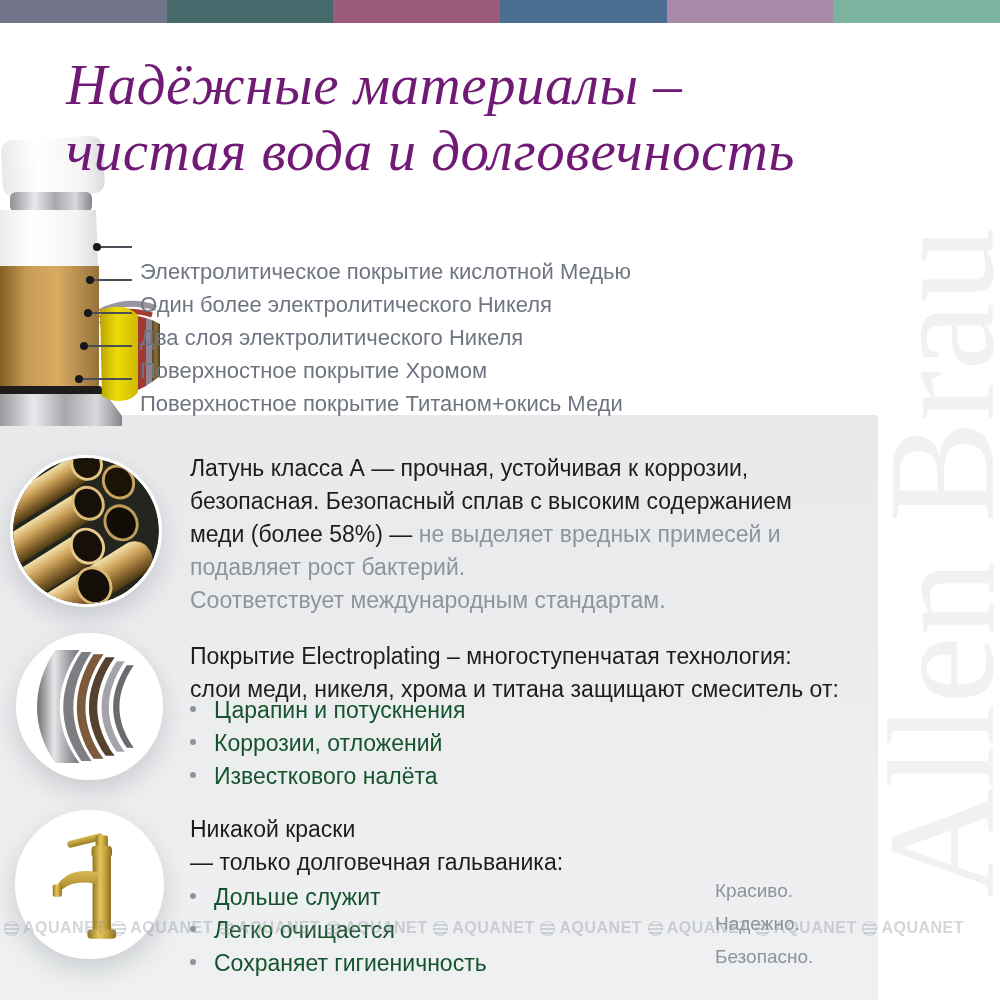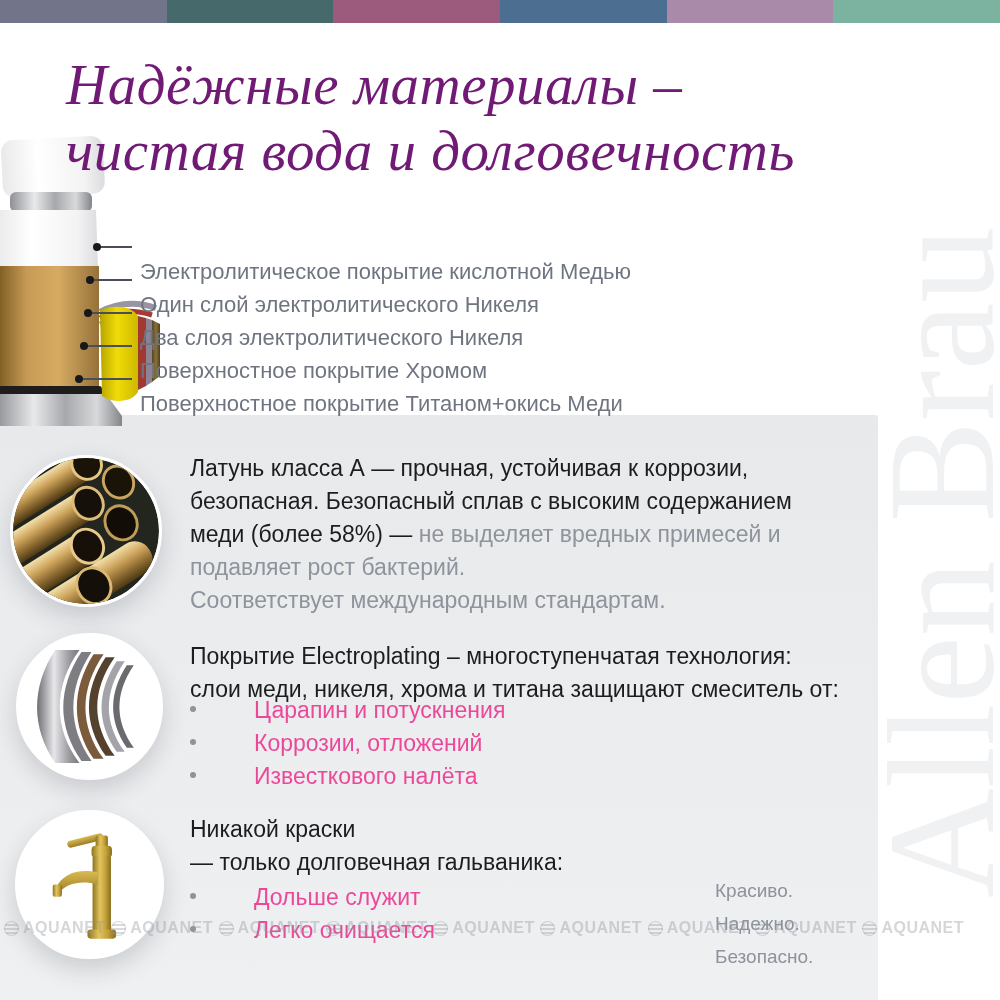--- a/index.html
+++ b/index.html
@@ -45,21 +45,21 @@
   .circle{
     position:absolute;z-index:3;border-radius:50%;overflow:hidden;
     border:3px solid #ffffff;box-shadow:0 10px 24px rgba(40,45,55,.18);
     background:#fff;
   }
   
   .tblock{position:absolute;left:190px;z-index:3;font-size:23px;line-height:33px;}
   .tx-black{color:#1c1d1f;}
   .tx-gray{color:#8e939c;}
   .bullets{position:absolute;left:190px;z-index:3;}
-  .bullet{display:flex;align-items:baseline;height:33px;font-size:23px;color:#ec4899;gap:40px;}
+  .bullet{display:flex;align-items:baseline;height:33px;font-size:23px;color:#14532d;}
   .bullet .dot{
     width:6px;height:6px;border-radius:50%;background:#8e939c;
     margin-right:18px;flex:0 0 auto;position:relative;top:-6px;
   }
   .tagline{position:absolute;left:715px;top:874px;z-index:3;font-size:19px;line-height:33px;color:#8d929b;}
   
   .wm-row{
     position:absolute;left:4px;top:901px;width:960px;z-index:5;
     display:flex;justify-content:space-between;pointer-events:none;margin-top:18px;
   }
@@ -156,21 +156,21 @@
     <path d="M156,186 L164,190 L164,242 L156,248 Z" fill="url(#gBrown)"></path>
   </svg>
 </div>
 
 <div class="callout-dot" style="left:93px;top:243px;"></div>
 <div class="callout-line" style="left:97px;top:246px;width:35px;"></div>
 <div class="callout-label" style="top:231px;">Электролитическое покрытие кислотной Медью</div>
 
 <div class="callout-dot" style="left:86px;top:276px;"></div>
 <div class="callout-line" style="left:90px;top:279px;width:42px;"></div>
-<div class="callout-label" style="top:264px;">Один слой электролитического Никеля</div>
+<div class="callout-label" style="top:264px;">Один более электролитического Никеля</div>
 
 <div class="callout-dot" style="left:84px;top:309px;"></div>
 <div class="callout-line" style="left:88px;top:312px;width:44px;"></div>
 <div class="callout-label" style="top:297px;">Два слоя электролитического Никеля</div>
 
 <div class="callout-dot" style="left:80px;top:342px;"></div>
 <div class="callout-line" style="left:84px;top:345px;width:48px;"></div>
 <div class="callout-label" style="top:330px;">Поверхностное покрытие Хромом</div>
 
 <div class="callout-dot" style="left:75px;top:375px;"></div>
@@ -289,20 +289,24 @@
 </div>
 <div class="bullets" style="top:876px;margin-top:8px;">
   <div class="bullet">
       <span class="dot"></span>
       <span>Дольше служит</span>
     </div>
   <div class="bullet">
       <span class="dot"></span>
       <span>Легко очищается</span>
     </div>
+  <div class="bullet">
+      <span class="dot"></span>
+      <span>Сохраняет гигиеничность</span>
+    </div>
 </div>
 
 <div class="tagline">
   <div>Красиво.</div>
   <div>Надежно.</div>
   <div>Безопасно.</div>
 </div>
 
 <div class="wm-row">
   <span class="wm">

